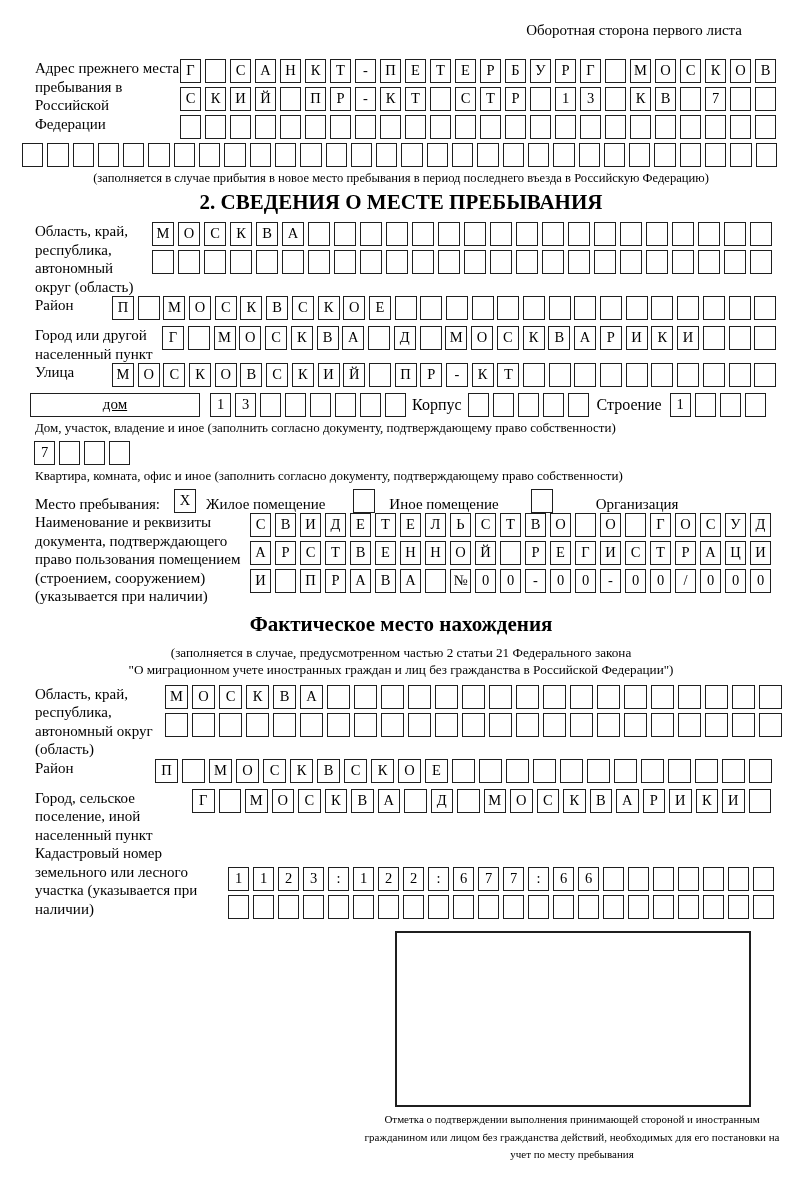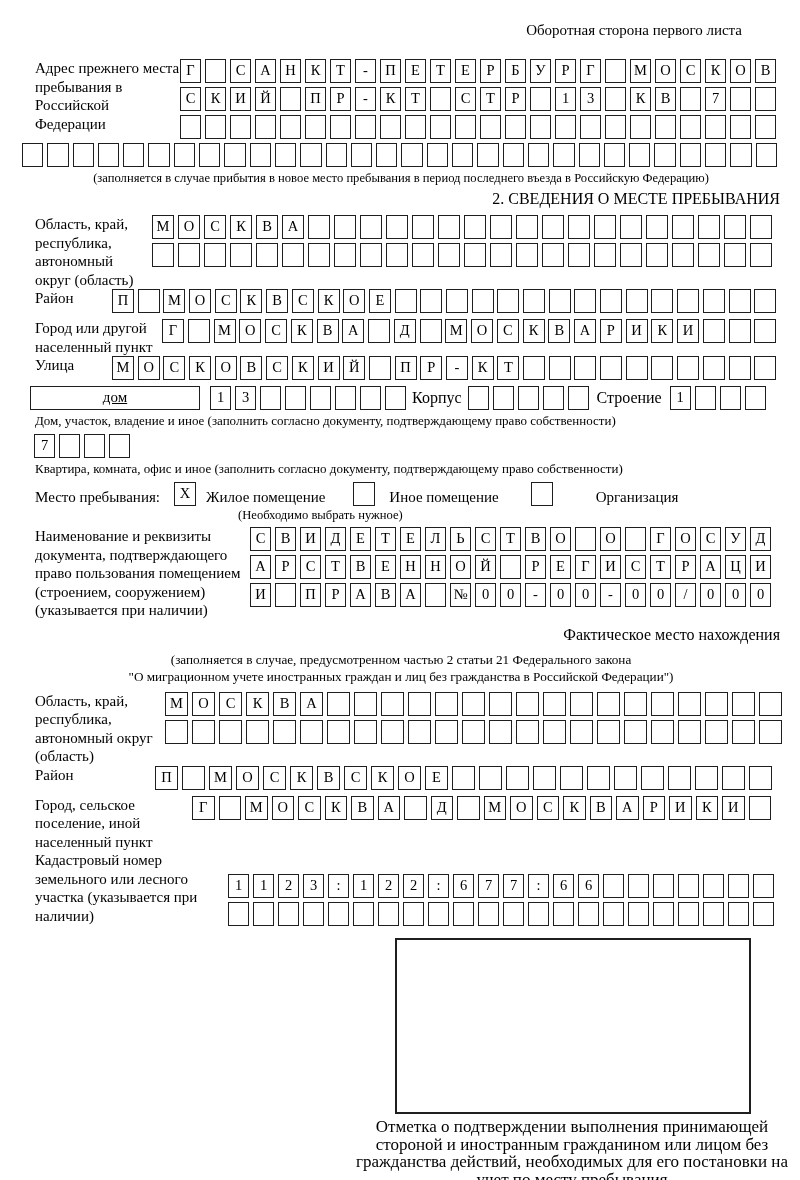--- a/index.html
+++ b/index.html
@@ -30,30 +30,30 @@
   .w2 .cb{ width:23px; margin-right:4px; }
   .w3 .cb{ width:22.5px; margin-right:4px; }
   .w6 .cb{ width:21.3px; margin-right:4px; }
   .wbox{
     flex:none; box-sizing:border-box; height:24px;
     border:1.6px solid #1f1f1f; text-align:center;
     font-size:15px; line-height:21px;
   }
   .caption{ font-size:13px; padding-left:13px; margin:0 0 5px; }
   .center-note{ font-size:12.6px; text-align:center; margin:1px 0 0; }
-  .sec-title{ font-weight:normal; text-align:right; font-size:16px; margin:4px 0 7px; }
+  .sec-title{ font-weight:bold; text-align:center; font-size:21px; margin:4px 0 7px; }
   .fact-note{ font-size:13.2px; text-align:center; line-height:17.5px; }
   .stay-row{ display:flex; align-items:flex-end; padding-left:13px; font-size:15px; margin:4px 0 0; }
   .chk{ box-sizing:border-box; width:22px; height:24px; border:1.6px solid #1f1f1f;
         text-align:center; font-size:14.5px; line-height:21px; flex:none; }
   .inline-lbl{ flex:none; }
   .stamp-box{ box-sizing:border-box; width:356px; height:176px; border:2px solid #1f1f1f;
               margin-left:373px; margin-top:8px; background:#fff; }
   .stamp-caption{ width:432px; margin-left:334px; text-align:center;
-                  font-size:17px; line-height:17.5px; margin-top:4px; }
+                  font-size:11px; line-height:17.5px; margin-top:4px; }
   .mb2{ margin-bottom:2px; }
 </style>
 </head>
 <body>
 
 <div class="page">
 
   <div class="top-note">Оборотная сторона первого листа</div>
 
   <div class="frow" style="margin-top:20px;">
@@ -109,21 +109,20 @@
 
   <div class="stay-row">
     <span class="inline-lbl">Место пребывания:</span>
     <span class="chk" style="margin-left:14px;">X</span>
     <span class="inline-lbl" style="margin-left:10px;">Жилое помещение</span>
     <span class="chk" style="margin-left:28px;"></span>
     <span class="inline-lbl" style="margin-left:14px;">Иное помещение</span>
     <span class="chk" style="margin-left:32px;"></span>
     <span class="inline-lbl" style="margin-left:43px;">Организация</span>
   </div>
-  <div class="center-note" style="text-align:left;padding-left:216px;margin:2px 0 4px;">(Необходимо выбрать нужное)</div>
 
   <div class="frow">
     <div class="flabel" style="width:228px;">Наименование и реквизиты документа, подтверждающего право пользования помещением (строением, сооружением) (указывается при наличии)</div>
     <div class="rows">
       <div class="boxrow"><span class="cb">С</span><span class="cb">В</span><span class="cb">И</span><span class="cb">Д</span><span class="cb">Е</span><span class="cb">Т</span><span class="cb">Е</span><span class="cb">Л</span><span class="cb">Ь</span><span class="cb">С</span><span class="cb">Т</span><span class="cb">В</span><span class="cb">О</span><span class="cb"></span><span class="cb">О</span><span class="cb"></span><span class="cb">Г</span><span class="cb">О</span><span class="cb">С</span><span class="cb">У</span><span class="cb">Д</span></div>
       <div class="boxrow"><span class="cb">А</span><span class="cb">Р</span><span class="cb">С</span><span class="cb">Т</span><span class="cb">В</span><span class="cb">Е</span><span class="cb">Н</span><span class="cb">Н</span><span class="cb">О</span><span class="cb">Й</span><span class="cb"></span><span class="cb">Р</span><span class="cb">Е</span><span class="cb">Г</span><span class="cb">И</span><span class="cb">С</span><span class="cb">Т</span><span class="cb">Р</span><span class="cb">А</span><span class="cb">Ц</span><span class="cb">И</span></div>
       <div class="boxrow"><span class="cb">И</span><span class="cb"></span><span class="cb">П</span><span class="cb">Р</span><span class="cb">А</span><span class="cb">В</span><span class="cb">А</span><span class="cb"></span><span class="cb">№</span><span class="cb">0</span><span class="cb">0</span><span class="cb">-</span><span class="cb">0</span><span class="cb">0</span><span class="cb">-</span><span class="cb">0</span><span class="cb">0</span><span class="cb">/</span><span class="cb">0</span><span class="cb">0</span><span class="cb">0</span></div>
     </div>
   </div>
 

